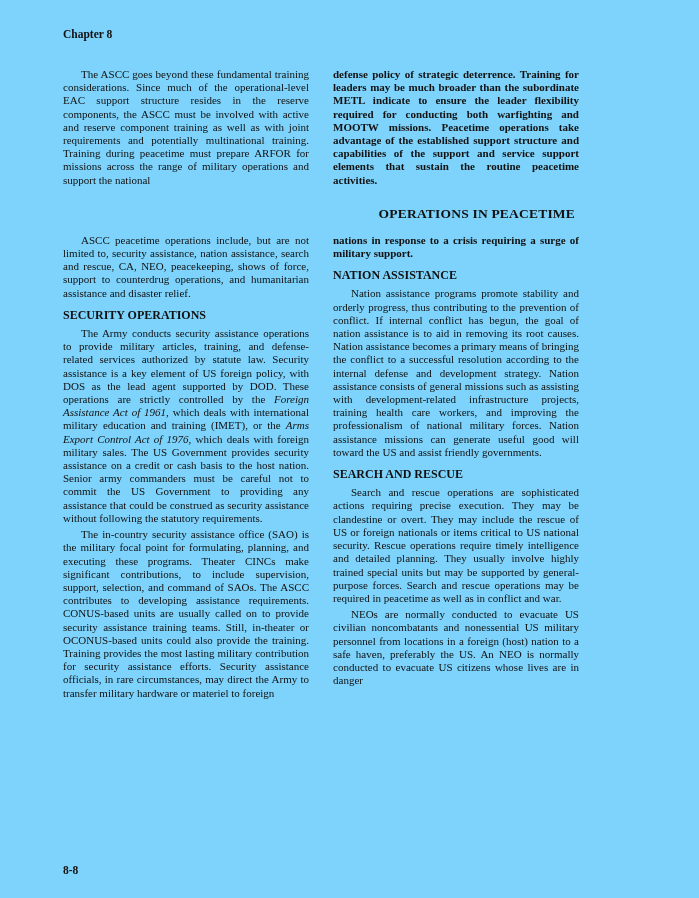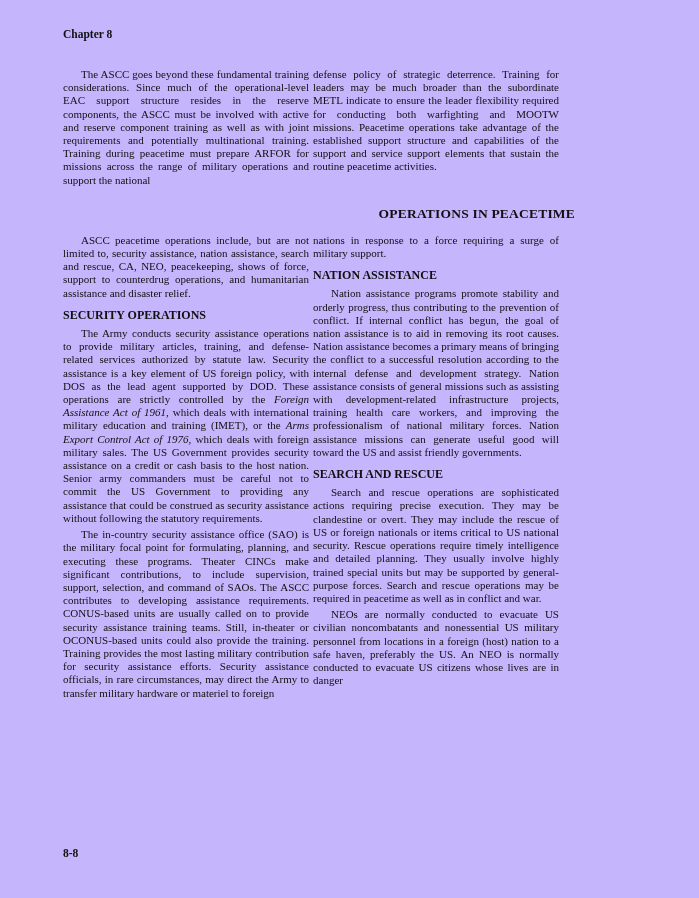--- a/index.html
+++ b/index.html
@@ -4,68 +4,69 @@
 <style>
   html, body {
     margin: 0;
     padding: 0;
     background: #e8e8e8;
   }
   .page {
     position: relative;
     width: 699px;
     height: 898px;
-    background: #c4b5fd;
+    background: #7dd3fc;
     color: #111111;
     font-family: "Liberation Serif", "DejaVu Serif", serif;
     box-sizing: border-box;
     padding: 28px 124px 0 63px;
     overflow: hidden;
   }
   .chapter-header {
     font-weight: bold;
     font-size: 11.5px;
     margin: 0 0 28px 0;
   }
   .two-col {
     display: flex;
-    column-gap: 4px;
+    column-gap: 24px;
   }
   .col {
     width: 246px;
     flex: 0 0 246px;
     font-size: 11px;
     line-height: 13.2px;
     text-align: justify;
   }
   p {
     margin: 0 0 3px 0;
     text-indent: 18px;
   }
   p.no-indent {
     text-indent: 0;
+    font-weight: bold;
   }
   .main-heading {
     font-size: 13.5px;
     font-weight: bold;
     text-align: right;
     margin: 16px 0 12px 0;
     letter-spacing: 0.2px;
   }
   .col-heading {
     font-size: 12px;
     font-weight: bold;
     text-align: left;
     margin: 9px 0 5px 0;
     text-indent: 0;
   }
   .page-number {
     position: absolute;
     left: 63px;
-    bottom: 39px;
+    bottom: 22px;
     font-weight: bold;
     font-size: 11.5px;
   }
   em {
     font-style: italic;
   }
 </style>
 </head>
 <body>
 
@@ -90,21 +91,21 @@
       <p>ASCC peacetime operations include, but are not limited to, security assistance, nation assistance, search and rescue, CA, NEO, peacekeeping, shows of force, support to counterdrug operations, and humanitarian assistance and disaster relief.</p>
 
       <div class="col-heading">SECURITY OPERATIONS</div>
 
       <p><span>The Army conducts security assistance operations to provide military articles, training, and defense-related services authorized by statute law. Security assistance is a key element of US foreign policy, with DOS as the lead agent supported by DOD. These operations are strictly controlled by the </span><em>Foreign Assistance Act of 1961,</em><span> which deals with international military education and training (IMET), or the </span><em>Arms Export Control Act of 1976,</em><span> which deals with foreign military sales. The US Government provides security assistance on a credit or cash basis to the host nation. Senior army commanders must be careful not to commit the US Government to providing any assistance that could be construed as security assistance without following the statutory requirements.</span></p>
 
       <p>The in-country security assistance office (SAO) is the military focal point for formulating, planning, and executing these programs. Theater CINCs make significant contributions, to include supervision, support, selection, and command of SAOs. The ASCC contributes to developing assistance requirements. CONUS-based units are usually called on to provide security assistance training teams. Still, in-theater or OCONUS-based units could also provide the training. Training provides the most lasting military contribution for security assistance efforts. Security assistance officials, in rare circumstances, may direct the Army to transfer military hardware or materiel to foreign</p>
     </div>
 
     <div class="col">
-      <p class="no-indent">nations in response to a force requiring a surge of military support.</p>
+      <p class="no-indent">nations in response to a crisis requiring a surge of military support.</p>
 
       <div class="col-heading">NATION ASSISTANCE</div>
 
       <p>Nation assistance programs promote stability and orderly progress, thus contributing to the prevention of conflict. If internal conflict has begun, the goal of nation assistance is to aid in removing its root causes. Nation assistance becomes a primary means of bringing the conflict to a successful resolution according to the internal defense and development strategy. Nation assistance consists of general missions such as assisting with development-related infrastructure projects, training health care workers, and improving the professionalism of national military forces. Nation assistance missions can generate useful good will toward the US and assist friendly governments.</p>
 
       <div class="col-heading">SEARCH AND RESCUE</div>
 
       <p>Search and rescue operations are sophisticated actions requiring precise execution. They may be clandestine or overt. They may include the rescue of US or foreign nationals or items critical to US national security. Rescue operations require timely intelligence and detailed planning. They usually involve highly trained special units but may be supported by general-purpose forces. Search and rescue operations may be required in peacetime as well as in conflict and war.</p>
 
 

